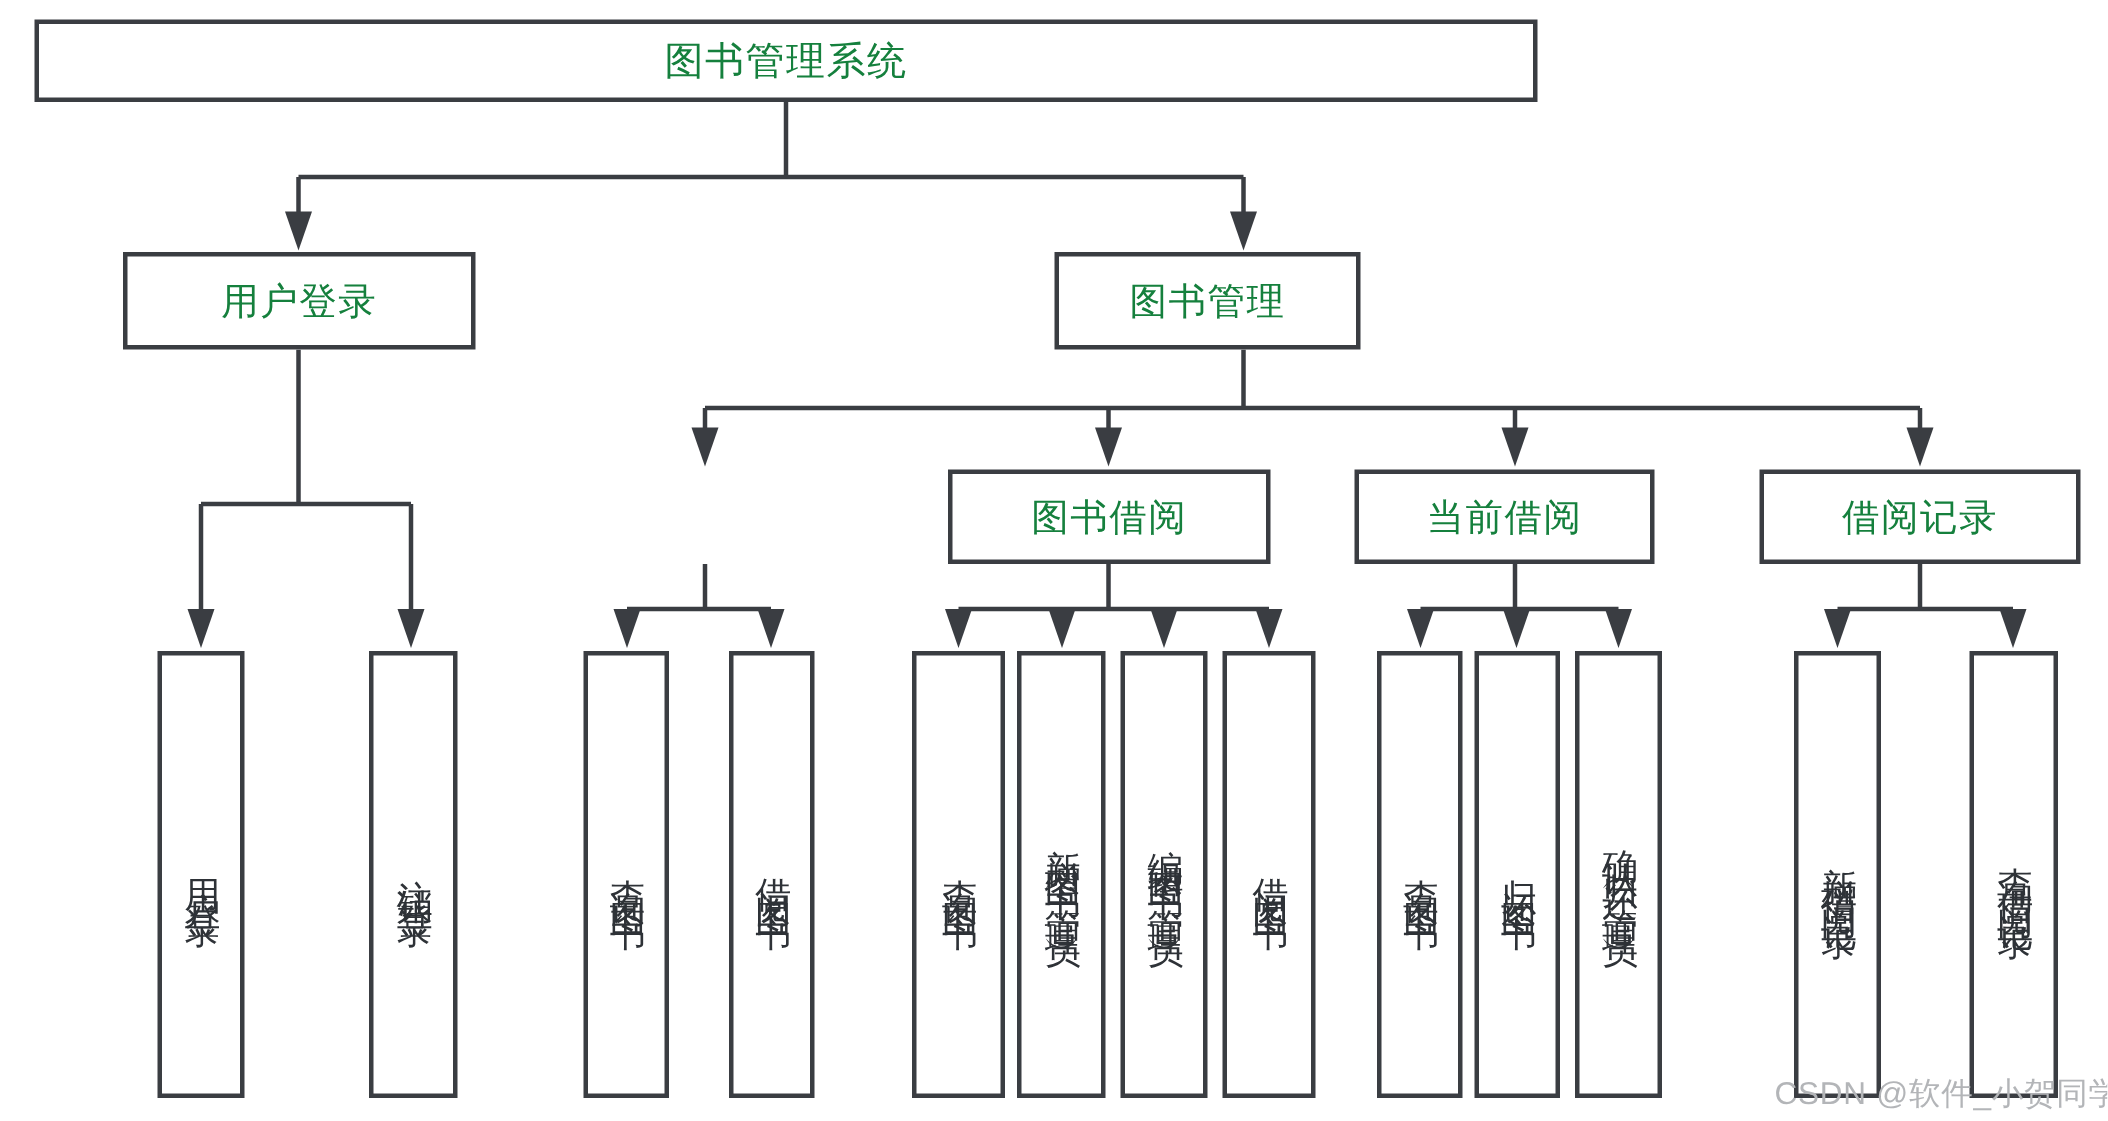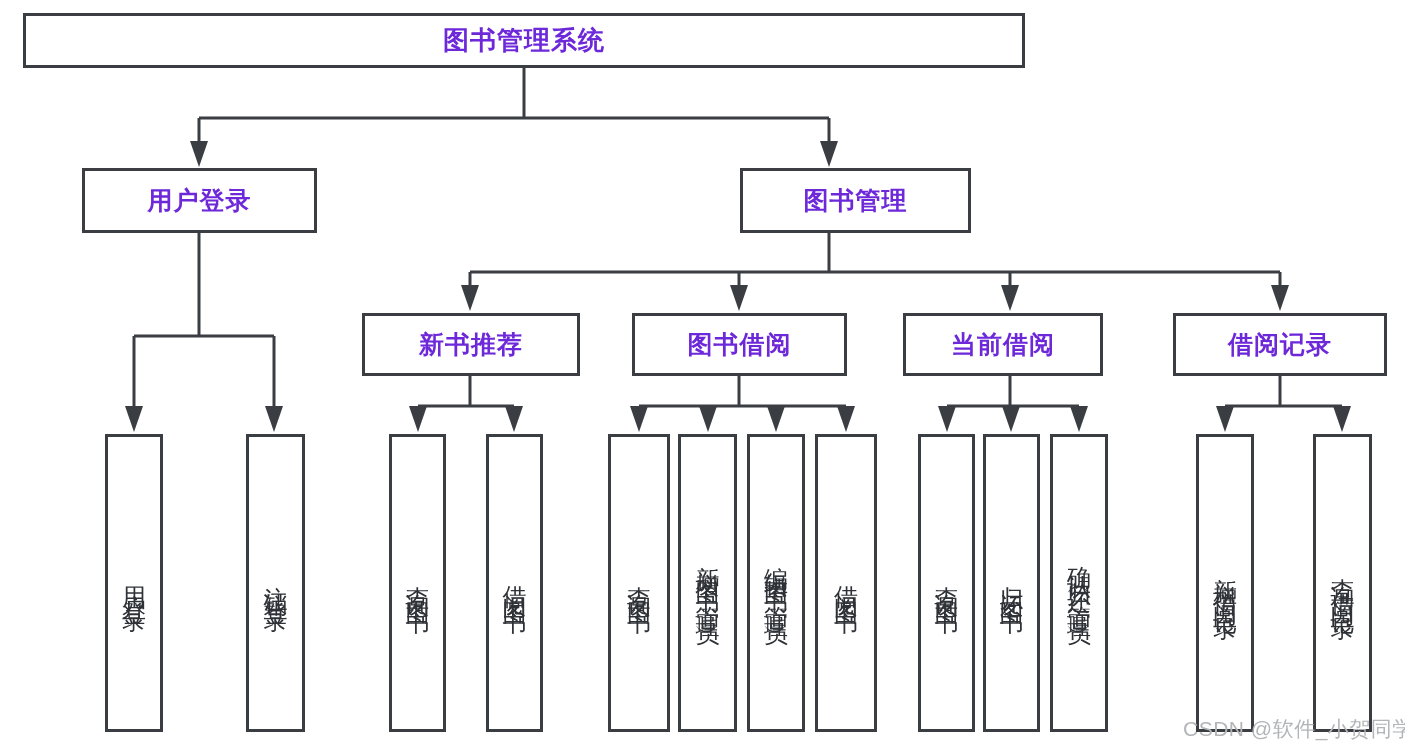--- a/index.html
+++ b/index.html
@@ -7,21 +7,21 @@
     position:relative;width:1405px;height:747px;background:#ffffff;overflow:hidden;
     font-family:"Liberation Sans","DejaVu Sans",sans-serif;
     color:#2e3237;
   }
   svg.wires{position:absolute;left:0;top:0;z-index:1;}
   .box{
     position:absolute;box-sizing:border-box;background:#ffffff;
     border:3px solid #3a3d42;z-index:2;
     display:flex;align-items:center;justify-content:center;
   }
-  .hlabel{font-size:25px;letter-spacing:1px;font-weight:700;color:#6d28d9;white-space:nowrap;}
+  .hlabel{font-size:25px;letter-spacing:1px;font-weight:400;color:#15803d;white-space:nowrap;}
   .root .hlabel{font-size:26px;}
   .h-l2{top:168px;height:65px;}
   .h-l3{top:313px;height:63px;}
   .leaf{top:434px;height:298px;}
   .vtext{
     writing-mode:vertical-rl;text-orientation:mixed;
     font-size:24px;letter-spacing:8px;font-weight:500;color:#2e3237;
     line-height:1;white-space:nowrap;
   }
   .watermark{
@@ -87,27 +87,24 @@
     </g>
   </svg>
 
   <div class="box root" style="left:23px;top:13px;width:1002px;height:55px;">
     <span class="hlabel">图书管理系统</span>
   </div>
 
   <div class="box h-l2" style="left:82px;width:235px;">
     <span class="hlabel">用户登录</span>
   </div>
-  <div class="box h-l2" style="left:740px;width:231px;">
+  <div class="box h-l2" style="left:703px;width:204px;">
     <span class="hlabel">图书管理</span>
   </div>
 
-  <div class="box h-l3" style="left:362px;width:218px;">
-    <span class="hlabel">新书推荐</span>
-  </div>
   <div class="box h-l3" style="left:632px;width:215px;text-align:right;">
     <span class="hlabel">图书借阅</span>
   </div>
   <div class="box h-l3" style="left:903px;width:200px;">
     <span class="hlabel">当前借阅</span>
   </div>
   <div class="box h-l3" style="left:1173px;width:214px;">
     <span class="hlabel">借阅记录</span>
   </div>
 

